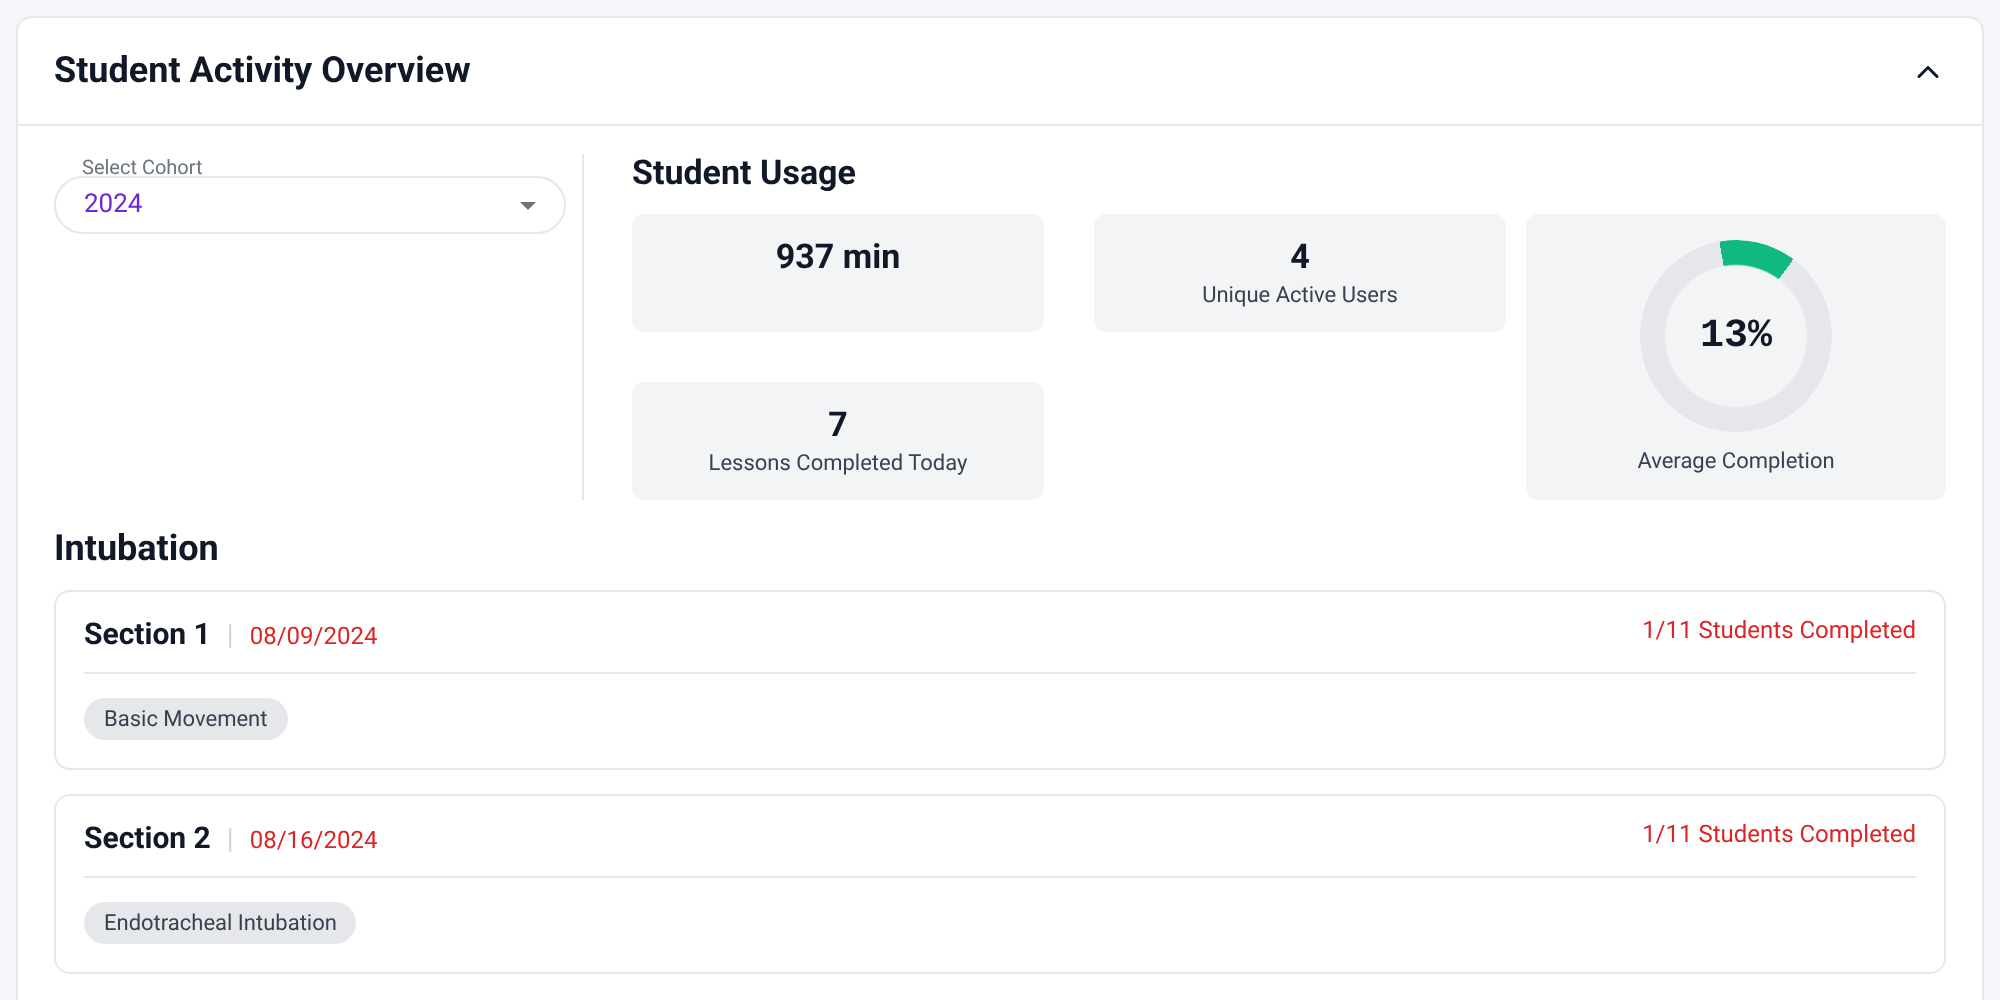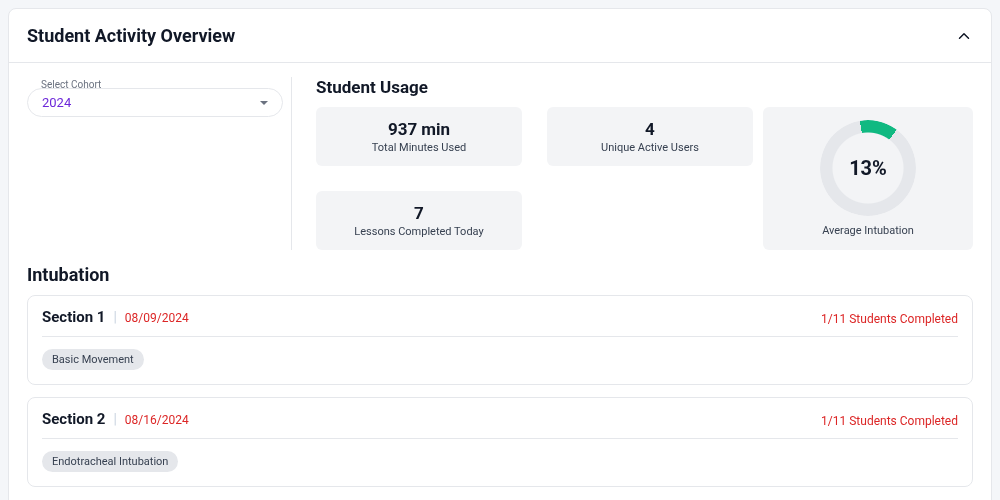--- a/index.html
+++ b/index.html
@@ -117,20 +117,21 @@
   flex-direction: column;
   align-items: center;
   justify-content: center;
   padding: 10px;
 }
 .donut-wrap {
   position: relative;
   width: 96px;
   height: 96px;
   margin-bottom: 8px;
+  font-family: Liberation Mono, monospace;
 }
 .donut-bg, .donut-fg {
   position: absolute;
   inset: 0;
   border-radius: 50%;
 }
 .donut-bg {
   background: #e5e7eb;
   -webkit-mask: radial-gradient(farthest-side, transparent calc(100% - 13px), #000 calc(100% - 12px));
   mask: radial-gradient(farthest-side, transparent calc(100% - 13px), #000 calc(100% - 12px));
@@ -158,21 +159,21 @@
   margin: 14px 0 10px 0;
 }
 .assignment {
   border: 1px solid #e5e7eb;
   border-radius: 8px;
   padding: 12px 14px 14px 14px;
   margin-bottom: 12px;
 }
 .assignment-head {
   display: flex;
-  align-items: flex-end;
+  align-items: flex-start;
   justify-content: space-between;
   border-bottom: 1px solid #e5e7eb;
   padding-bottom: 10px;
   margin-bottom: 12px;
 }
 .assignment-left {
   display: flex;
   align-items: baseline;
   gap: 8px;
 }
@@ -225,39 +226,38 @@
         </div>
       </div>
 
       <div class="usage-col">
         <div class="usage-title">Student Usage</div>
         <div class="usage-grid">
 
           <div class="usage-left">
             <div class="stat">
               <div class="stat-value">937 min</div>
-              <div class="stat-label">Total Minutes Used</div>
             </div>
             <div class="stat">
               <div class="stat-value">4</div>
               <div class="stat-label">Unique Active Users</div>
             </div>
             <div class="stat">
               <div class="stat-value">7</div>
               <div class="stat-label">Lessons Completed Today</div>
             </div>
           </div>
 
           <div class="usage-right">
             <div class="donut-wrap">
               <div class="donut-bg"></div>
               <div class="donut-fg"></div>
               <div class="donut-center">13%</div>
             </div>
-            <div class="stat-label">Average Intubation</div>
+            <div class="stat-label">Average Completion</div>
           </div>
 
         </div>
       </div>
 
     </div>
 
     <div class="assignments-title">Intubation</div>
 
     <div class="assignment">

